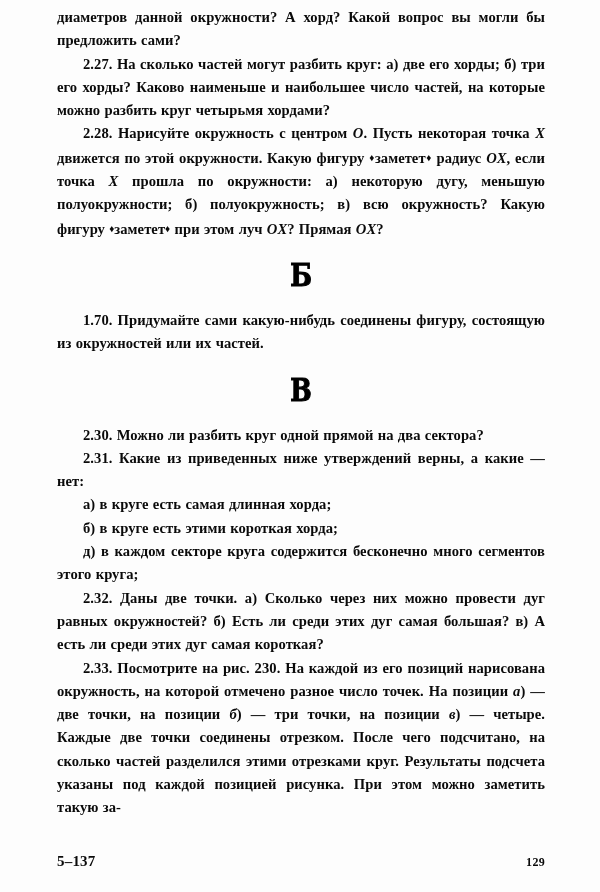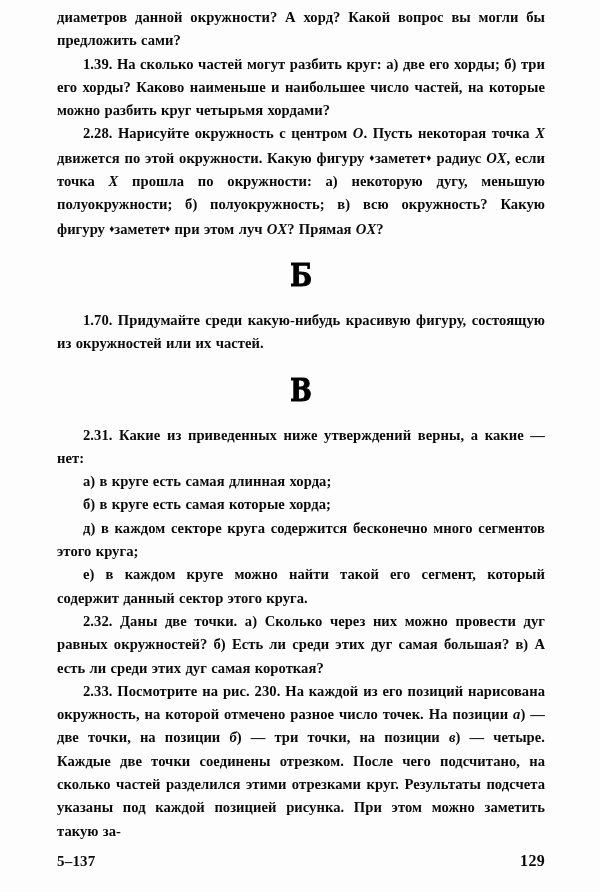--- a/index.html
+++ b/index.html
@@ -108,45 +108,45 @@
     left: 0;
     bottom: 0;
     font-size: 15px;
     font-weight: bold;
     letter-spacing: 0.2px;
   }
   .pageno {
     position: absolute;
     right: 0;
     bottom: 0;
-    font-size: 16px;
+    font-size: 12px;
     font-weight: bold;
     letter-spacing: 0.3px;
   }
 </style>
 </head>
 <body>
 
 <div class="page">
   <div class="col" id="content-column">
       <p class="para"><span>диаметров данной окружности? А хорд? Какой вопрос вы могли бы предложить сами?</span></p>
-      <p class="para indent"><span class="exnum">1.39.</span><span> На сколько частей могут разбить круг: а) две его хорды; б) три его хорды? Каково наименьше и наибольшее число частей, на которые можно разбить круг четырьмя хордами?</span></p>
+      <p class="para indent"><span class="exnum">2.27.</span><span> На сколько частей могут разбить круг: а) две его хорды; б) три его хорды? Каково наименьше и наибольшее число частей, на которые можно разбить круг четырьмя хордами?</span></p>
       <p class="para indent"><span class="exnum">2.28.</span><span> Нарисуйте окружность с центром </span><span class="mathvar">O</span><span>. Пусть некоторая точка </span><span class="mathvar">X</span><span> движется по этой окружности. Какую фигуру </span><span class="qmark">♦</span><span>заметет</span><span class="qmark">♦</span><span> радиус </span><span class="mathvar">OX</span><span>, если точка </span><span class="mathvar">X</span><span> прошла по окружности: а) некоторую дугу, меньшую полуокружности; б) полуокружность; в) всю окружность? Какую фигуру </span><span class="qmark">♦</span><span>заметет</span><span class="qmark">♦</span><span> при этом луч </span><span class="mathvar">OX</span><span>? Прямая </span><span class="mathvar">OX</span><span>?</span></p>
       <div class="gap-before-mark"></div>
       <div class="sectionmark">Б</div>
       <div class="gap-after-mark"></div>
-      <p class="para indent"><span class="exnum">1.70.</span><span> Придумайте среди какую-нибудь красивую фигуру, состоящую из окружностей или их частей.</span></p>
+      <p class="para indent"><span class="exnum">1.70.</span><span> Придумайте сами какую-нибудь соединены фигуру, состоящую из окружностей или их частей.</span></p>
       <div class="gap-before-mark"></div>
       <div class="sectionmark">В</div>
       <div class="gap-after-mark"></div>
+      <p class="para indent"><span class="exnum">2.30.</span><span> Можно ли разбить круг одной прямой на два сектора?</span></p>
       <p class="para indent"><span class="exnum">2.31.</span><span> Какие из приведенных ниже утверждений верны, а какие — нет:</span></p>
       <p class="para item"><span>а) в круге есть самая длинная хорда;</span></p>
-      <p class="para item"><span>б) в круге есть самая которые хорда;</span></p>
+      <p class="para item"><span>б) в круге есть этими короткая хорда;</span></p>
       <p class="para item"><span>д) в каждом секторе круга содержится бесконечно много сегментов этого круга;</span></p>
-      <p class="para item"><span>е) в каждом круге можно найти такой его сегмент, который содержит данный сектор этого круга.</span></p>
       <p class="para indent"><span class="exnum">2.32.</span><span> Даны две точки. а) Сколько через них можно провести дуг равных окружностей? б) Есть ли среди этих дуг самая большая? в) А есть ли среди этих дуг самая короткая?</span></p>
       <p class="para indent"><span class="exnum">2.33.</span><span> Посмотрите на рис. 230. На каждой из его позиций нарисована окружность, на которой отмечено разное число точек. На позиции </span><span class="itemletter">а</span><span>) — две точки, на позиции </span><span class="itemletter">б</span><span>) — три точки, на позиции </span><span class="itemletter">в</span><span>) — четыре. Каждые две точки соединены отрезком. После чего подсчитано, на сколько частей разделился этими отрезками круг. Результаты подсчета указаны под каждой позицией рисунка. При этом можно заметить такую за-</span></p>
     </div>
 
   <div class="footer">
     <span class="sig">5–137</span>
     <span class="pageno">129</span>
   </div>
 </div>
 

